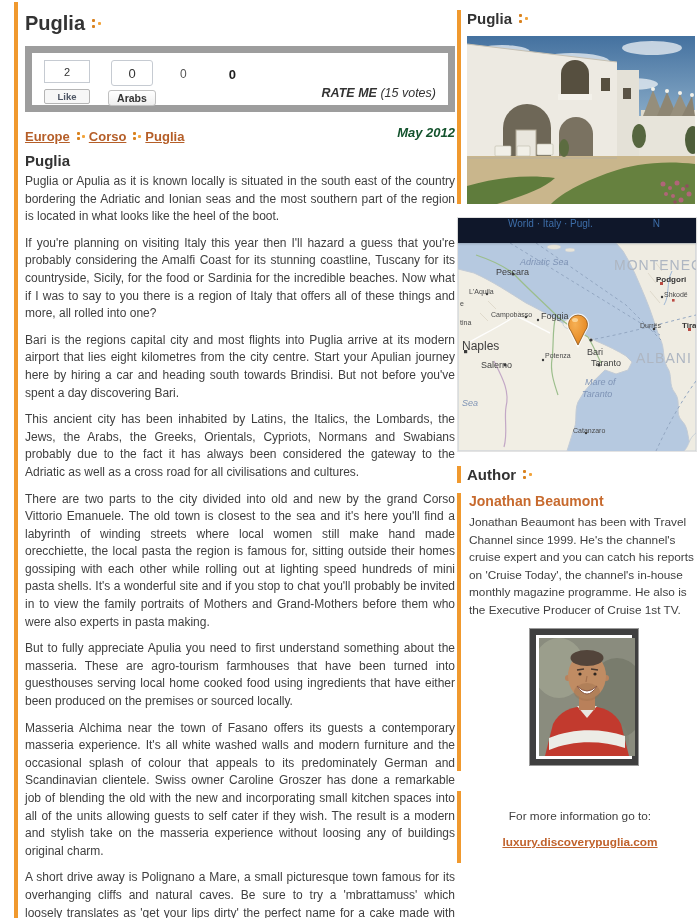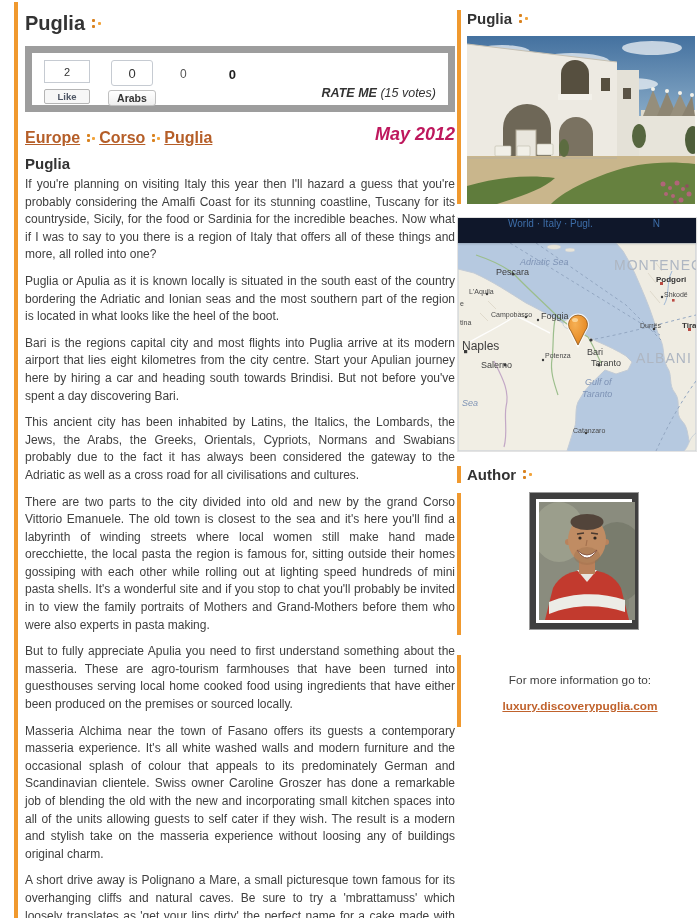--- a/index.html
+++ b/index.html
@@ -33,26 +33,26 @@
   .tww .count-box { width:42px; height:26px; border-radius:3px; font-size:13px; }
   .tweet-btn { margin-top:4px; width:48px; height:16px; border:1px solid #C0C0C0; border-radius:3px;
     background:linear-gradient(#FFF,#EFEFEF); font-size:10.5px; font-weight:bold; color:#333;
     display:flex; align-items:center; justify-content:center; cursor:pointer; }
   .cnt-plain { font-size:12px; color:#555; margin:7px 0 0 24px; }
   .cnt-bold  { font-size:13px; font-weight:bold; color:#1E1E1E; margin:7px 0 0 42px; }
   .rate { margin-left:auto; align-self:flex-end; font-style:italic; font-size:12.5px; color:#333; cursor:pointer; }
   .rate .rl { font-weight:bold;text-align:right; }
   .meta-row { display:flex; align-items:center; margin:9px 0 3px; }
   .crumbs { display:flex; align-items:center; }
-  .crumb { color:#B55E28; font-weight:bold; font-size:16px; text-decoration:underline; cursor:pointer;margin-top:8px; }
+  .crumb { color:#B55E28; font-weight:bold; font-size:13px; text-decoration:underline; cursor:pointer;margin-top:8px; }
   .crumb + .crumb::before {
     content:""; display:inline-block; width:3px; height:3px; border-radius:1px; background:#D9821F;
     box-shadow:0 -5px 0 #D9821F, 5px -2px 0 #F2A43C; margin:0 9px 1px 7px;
   }
-  .date { margin-left:auto; font-weight:bold; font-style:italic; font-size:18px; color:#be185d; }
+  .date { margin-left:auto; font-weight:bold; font-style:italic; font-size:13px; color:#14532d; }
   .article-heading { font-size:15px; font-weight:bold; color:#333; margin:8px 0 4px; }
   .para { font-size:12px; line-height:17.6px; text-align:justify; margin:0 0 9px; color:#3F3F3F; }
 
   
   .sidebar { position:absolute; left:457px; top:4px; width:242px; }
   .sb-sec { border-left:4px solid #F0992E; padding-left:6px; }
   .sb-title { font-size:15px; font-weight:bold; color:#333; margin:6px 0 9px; display:flex; align-items:center; }
   .photo-frame { width:228px; height:168px; overflow:hidden; }
   .photo-frame svg { display:block; }
 
@@ -120,22 +120,22 @@
         <a class="crumb">Corso</a>
         <a class="crumb">Puglia</a>
       </div>
     <div class="date">May 2012</div>
   </div>
 
   <h2 class="article-heading">Puglia</h2>
 
   <div>
 
-  <p class="para">If you're planning on visiting Italy this year then I'll hazard a guess that you're probably considering the Amalfi Coast for its stunning coastline, Tuscany for its countryside, Sicily, for the food or Sardinia for the incredible beaches. Now what if I was to say to you there is a region of Italy that offers all of these things and more, all rolled into one?</p>
-      <p class="para">Puglia or Apulia as it is known locally is situated in the south east of the country bordering the Adriatic and Ionian seas and the most southern part of the region is located in what looks like the heel of the boot.</p>
+  <p class="para">Puglia or Apulia as it is known locally is situated in the south east of the country bordering the Adriatic and Ionian seas and the most southern part of the region is located in what looks like the heel of the boot.</p>
+      <p class="para">If you're planning on visiting Italy this year then I'll hazard a guess that you're probably considering the Amalfi Coast for its stunning coastline, Tuscany for its countryside, Sicily, for the food or Sardinia for the incredible beaches. Now what if I was to say to you there is a region of Italy that offers all of these things and more, all rolled into one?</p>
       <p class="para">Bari is the regions capital city and most flights into Puglia arrive at its modern airport that lies eight kilometres from the city centre. Start your Apulian journey here by hiring a car and heading south towards Brindisi.  But not before you've spent a day discovering Bari.</p>
       <p class="para">This ancient city has been inhabited by Latins, the Italics, the Lombards, the Jews, the Arabs, the Greeks, Orientals, Cypriots, Normans and Swabians probably due to the fact it has always been considered the gateway to the Adriatic as well as a cross road for all civilisations and cultures.</p>
       <p class="para">There are two parts to the city divided into old and new by the grand Corso Vittorio Emanuele. The old town is closest to the sea and it's here you'll find a labyrinth of winding streets where local women still make hand made orecchiette, the local pasta the region is famous for, sitting outside their homes gossiping with each other while rolling out at lighting speed hundreds of mini pasta shells. It's a wonderful site and if you stop to chat you'll probably be invited in to view the family portraits of Mothers and Grand-Mothers before them who were also experts in pasta making.</p>
       <p class="para">But to fully appreciate Apulia you need to first understand something about the masseria. These are agro-tourism farmhouses that have been turned into guesthouses serving local home cooked food using ingredients that have either been produced on the premises or sourced locally.</p>
       <p class="para">Masseria Alchima near the town of Fasano offers its guests a contemporary masseria experience. It's all white washed walls and modern furniture and the occasional splash of colour that appeals to its predominately German and Scandinavian clientele. Swiss owner Caroline Groszer has done a remarkable job of blending the old with the new and incorporating small kitchen spaces into all of the units allowing guests to self cater if they wish. The result is a modern and stylish take on the masseria experience without loosing any of buildings original charm.</p>
       <p class="para">A short drive away is Polignano a Mare, a small picturesque town famous for its overhanging cliffs and natural caves. Be sure to try a 'mbrattamuss' which loosely translates as 'get your lips dirty' the perfect name for a cake made with puff pastry filled with custard cream and covered in icing sugar! Be sure to sample the delicious home made ice cream and fresh fruit water ices.</p>
     </div>
 </div>
 
 <div class="sidebar">
@@ -285,41 +285,43 @@
           <span class="ml small" style="left: 2px; top: 57px;">e</span>
           <span class="ml small" style="left: 33px; top: 68px;">Campobasso</span>
           <span class="ml small" style="left: 2px; top: 76px;">tina</span>
           <span class="ml town" style="left: 83px; top: 68px;">Foggia</span>
           <span class="ml town" style="left: 129px; top: 104px; text-align: center;">Bari</span>
           <span class="ml city" style="left: 4px; top: 96px;">Naples</span>
           <span class="ml small" style="left: 87px; top: 109px;">Potenza</span>
           <span class="ml town" style="left: 23px; top: 117px;">Salerno</span>
           <span class="ml town" style="left: 133px; top: 115px;">Taranto</span>
           <span class="ml country" style="left: 178px; top: 107px;">ALBANI</span>
-          <span class="ml sea" style="left: 127px; top: 134px;">Gulf of</span>
+          <span class="ml sea" style="left: 127px; top: 134px;">Mare of</span>
           <span class="ml sea" style="left: 124px; top: 146px;">Taranto</span>
           <span class="ml sea" style="left: 4px; top: 155px;">Sea</span>
           <span class="ml small" style="left: 115px; top: 184px;">Catanzaro</span>
           <span class="ml country" style="left: 156px; top: 14px;">MONTENEG</span>
           <span class="ml boldtown" style="left: 198px; top: 32px;">Podgori</span>
           <span class="ml small" style="left: 206px; top: 48px;">Shkodë</span>
           <span class="ml small" style="left: 182px; top: 79px;">Durrës</span>
           <span class="ml boldtown" style="left: 224px; top: 78px;">Tira</span>
         </div>
     </div>
   </div>
 
   <div class="sb-sec author-head">
     <h2 class="sb-title">
       <span>Author</span>
       <span class="dots-mark"></span>
     </h2>
   </div>
 
   <div class="author-sec">
+    <div class="author-name">Jonathan Beaumont</div>
+    <div class="author-bio">Jonathan Beaumont has been with Travel Channel since 1999. He's the channel's cruise expert and you can catch his reports on 'Cruise Today', the channel's in-house monthly magazine programme. He also is the Executive Producer of Cruise 1st TV.</div>
     <div class="author-photo">
       <svg width="96" height="118" viewBox="0 0 96 118">
         <rect x="0" y="0" width="96" height="118" fill="#8A8C7E"></rect>
         <ellipse cx="20" cy="30" rx="26" ry="30" fill="#A3A593" opacity="0.7"></ellipse>
         <ellipse cx="78" cy="60" rx="30" ry="40" fill="#6E7262" opacity="0.6"></ellipse>
         <ellipse cx="50" cy="102" rx="40" ry="28" fill="#7E8070" opacity="0.5"></ellipse>
         <path d="M6,118 L14,86 C20,74 32,68 48,68 C64,68 76,74 82,86 L90,118 Z" fill="#C23A2E"></path>
         <path d="M10,100 C34,90 62,90 86,98 L86,110 C62,102 34,102 10,112 Z" fill="#ECECE6"></path>
         <path d="M38,68 L48,80 L58,68 Z" fill="#E8E6E0"></path>
         <rect x="40" y="56" width="16" height="16" fill="#B9805A"></rect>

